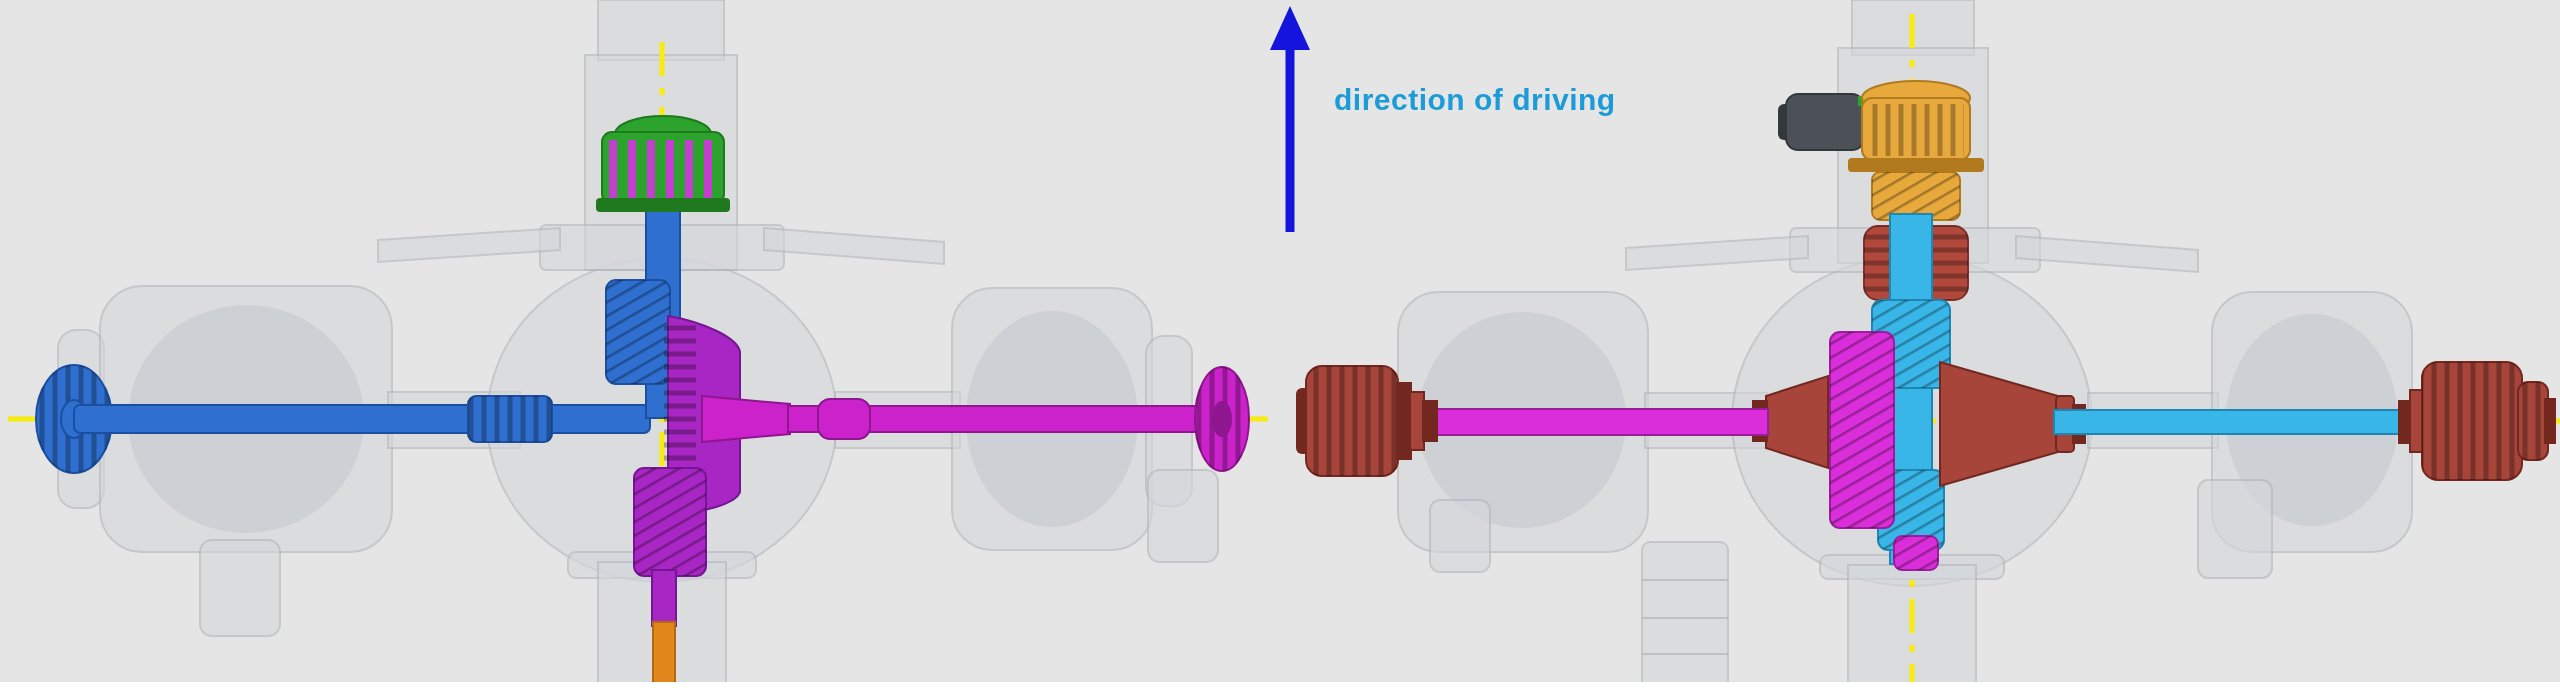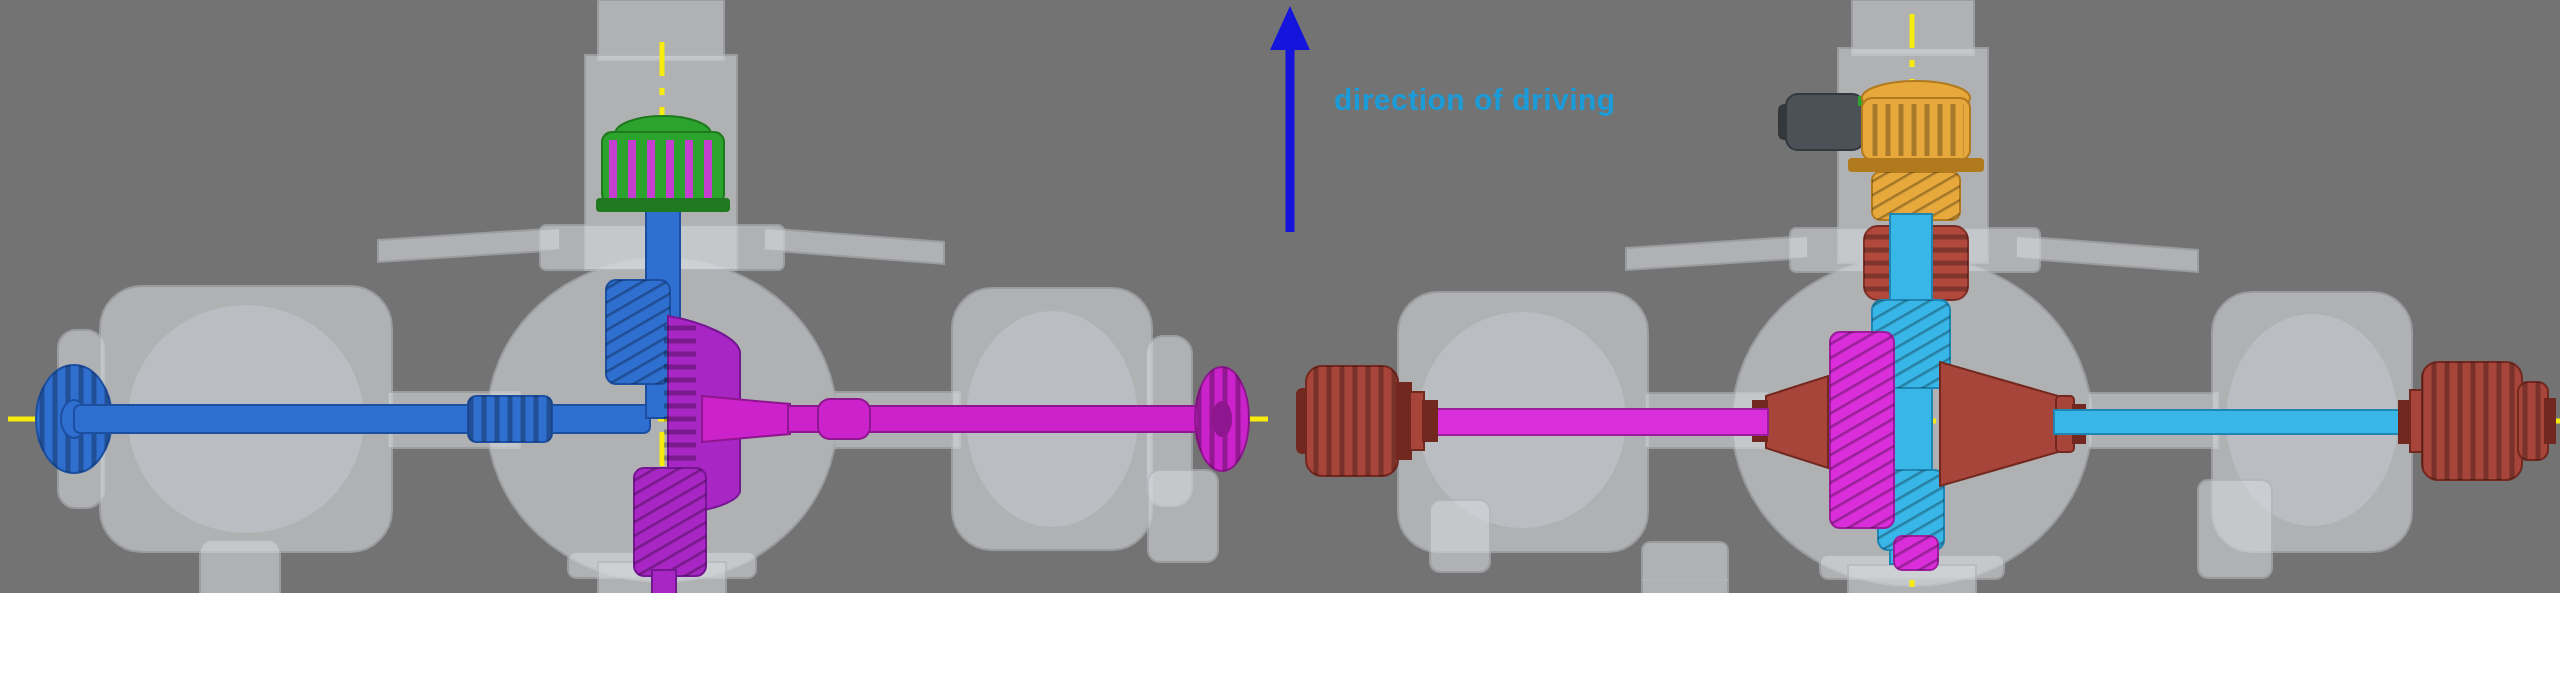--- a/index.html
+++ b/index.html
@@ -1,16 +1,16 @@
 <!DOCTYPE html>
 <html style="--c-centerline: #f8ec0e; --c-arrow: #1414dd; --c-label: #1b9cd8; --c-housing: #d4d7db; --c-housing-stroke: #b2b6bc; --c-housing-inner: #c3c7cc; --c-left-shaft: #2e6fd0; --c-left-shaft-dark: #1d4fa0; --c-left-gear-unit: #2ca32c; --c-left-gear-unit-dark: #1f7a1f; --c-left-stripe: #c43fd0; --c-left-bevel: #a826c4; --c-left-bevel-dark: #751693; --c-left-output: #cc22cc; --c-left-output-dark: #8e168e; --c-left-bottom-shaft: #e0861a; --c-right-motor: #4b5157; --c-right-top-unit: #e8a93c; --c-right-top-unit-dark: #b27a1f; --c-right-coupling: #b0493c; --c-right-coupling-dark: #7e3128; --c-right-vshaft: #38b6e8; --c-right-vshaft-dark: #1f86b3; --c-right-gears: #d92ed9; --c-right-gears-dark: #9c1d9c; --c-right-half-shaft-left: #d92ed9; --c-right-half-shaft-right: #38b6e8; --c-right-hub: #a8453a; --c-right-hub-dark: #73281f; --c-right-green-detail: #2ca32c;"><head>
 <meta charset="utf-8">
 <style>
   html, body { margin: 0; padding: 0; background: #ffffff; }
-  .stage { width: 2560px; height: 593px; position: relative; background: #737373; overflow: hidden; }
+  .stage { width: 2560px; height: 682px; position: relative; background: #e5e5e5; overflow: hidden; }
   svg { display: block; font-family: "Liberation Sans", sans-serif; }
 
   
   .housing { fill: var(--c-housing); stroke: var(--c-housing-stroke); stroke-width: 2; opacity: .62; }
   .housing-inner { fill: var(--c-housing-inner); stroke: none; opacity: .55; }
 
   
   .centerline { stroke: var(--c-centerline); stroke-width: 5; fill: none;
                 stroke-dasharray: 34 12 7 12; }
 

